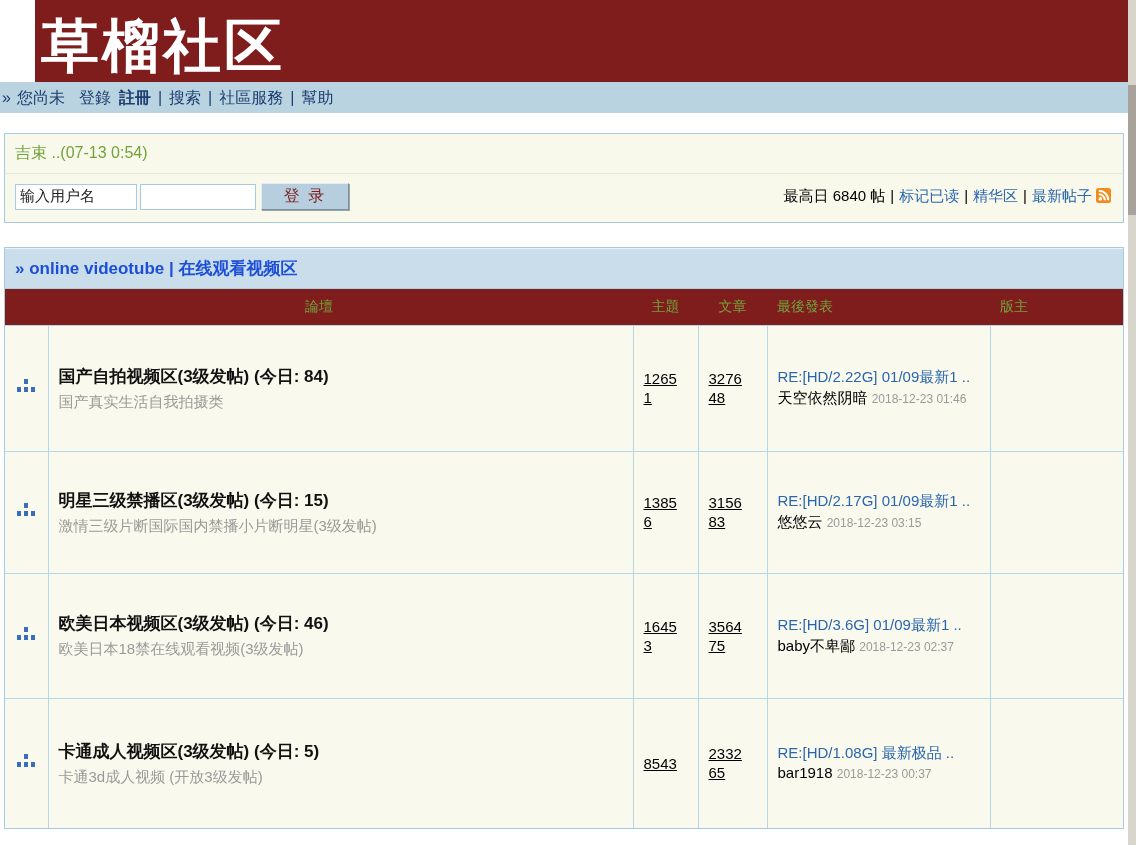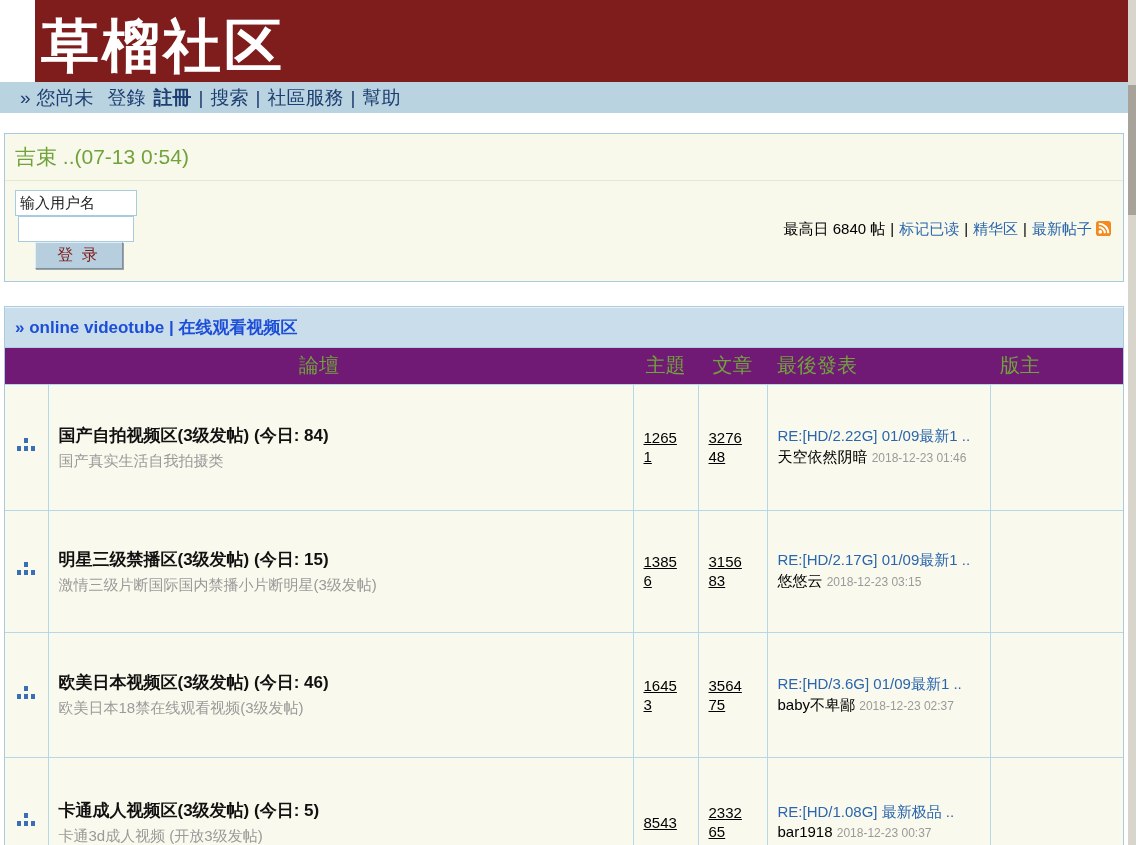--- a/index.html
+++ b/index.html
@@ -13,42 +13,42 @@
   
   .site-header { background:#7f1d1d; height:82px; overflow:hidden;margin-left:35px; }
   .logo {
     color:#ffffff; font-weight:bold; font-size:58px; line-height:92px;
     padding-left:6px; letter-spacing:3px; white-space:nowrap;
   }
 
   
   .top-nav {
     background:#b9d3e0; height:31px; line-height:31px;
-    color:#1d3e70; font-size:19px; padding-left:20px; white-space:nowrap;
+    color:#1d3e70; font-size:16px; padding-left:2px; white-space:nowrap;
   }
   .top-nav a { color:#1d3e70; text-decoration:none; cursor:pointer; }
   .top-nav .marker { margin-right:6px; }
   .top-nav .status-text { margin-right:14px; }
   .top-nav .nav-login { margin-right:8px; }
   .top-nav .nav-register { font-weight:bold; }
   .top-nav .sep { margin:0 7px; }
 
   .gap20 { height:20px; }
   .gap24 { height:24px; }
 
   
   .panel {
     margin:0 4px; border:1px solid #a9cbe0; background:#f8f8eb;
   }
   .greeting {
-    padding:9px 10px; color:#71a33c; font-size:21px;
+    padding:9px 10px; color:#71a33c; font-size:16px;
     border-bottom:1px solid #e3e7d4;
   }
   .login-row { display:flex; align-items:center; padding:9px 10px 12px 10px; }
-  .login-form { display:flex; align-items:center;flex-direction:column; }
+  .login-form { display:flex; align-items:center; }
   .login-form input {
     height:22px; border:1px solid #a9cbe0; font-size:15px; padding:1px 4px;
     color:#222; background:#fff; margin-right:3px;
     font-family:"Liberation Sans","DejaVu Sans",sans-serif;
   }
   .username-input { width:112px; }
   .password-input { width:106px; }
   .login-button {
     width:88px; height:27px; margin-left:2px;
     background:#b6cedd; color:#7f1d1d; font-size:16px;
@@ -63,21 +63,21 @@
   .rss-icon { display:inline-block; vertical-align:-2px; margin-left:4px; }
 
   
   .forum-panel { margin:0 4px; border:1px solid #a9cbe0; background:#faf9ed; }
   .section-header {
     background:#c9deea; color:#1d4ed8; font-weight:bold; font-size:17px;
     padding:8px 10px; border-top:1px solid #e9f3f9; border-bottom:1px solid #aecfe0;
   }
   table.forum-table { width:100%; border-collapse:collapse; table-layout:fixed; }
   table.forum-table td { overflow:hidden; }
-  tr.col-header { background:#701a75; color:#71a33c; font-size:20px; height:36px; }
+  tr.col-header { background:#7f1d1d; color:#71a33c; font-size:14px; height:36px; }
   tr.col-header td { border-bottom:1px solid #b5d7e8; }
   .th-forum { text-align:center; }
   .th-topics, .th-posts { text-align:center; }
   .th-last, .th-mod { text-align:left; padding-left:10px; }
 
   tr.forum-row { background:#faf9ed; }
   tr.forum-row td {
     border-left:1px solid #b5d7e8; border-top:1px solid #b5d7e8;
     vertical-align:middle;
   }

